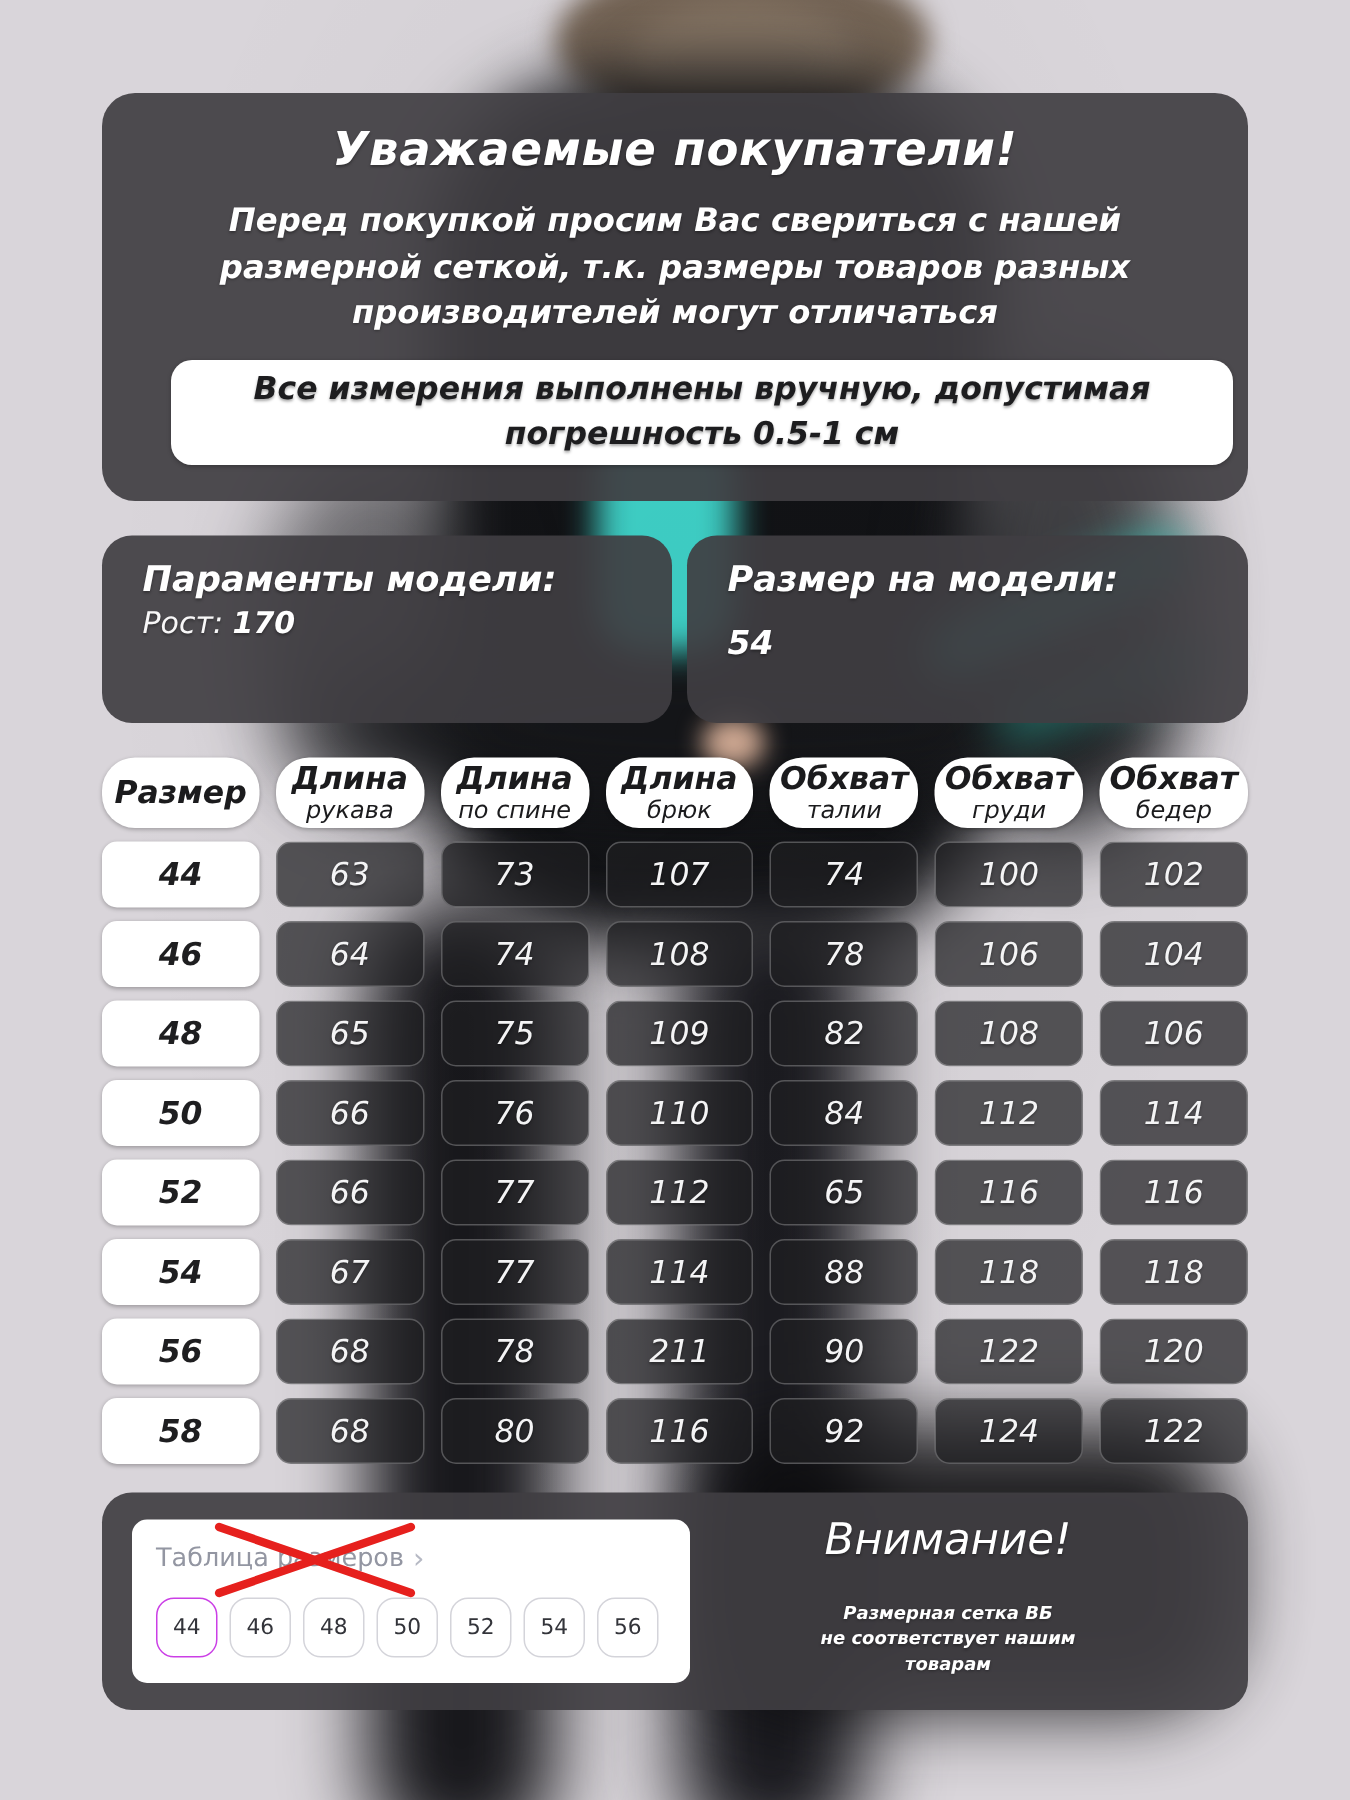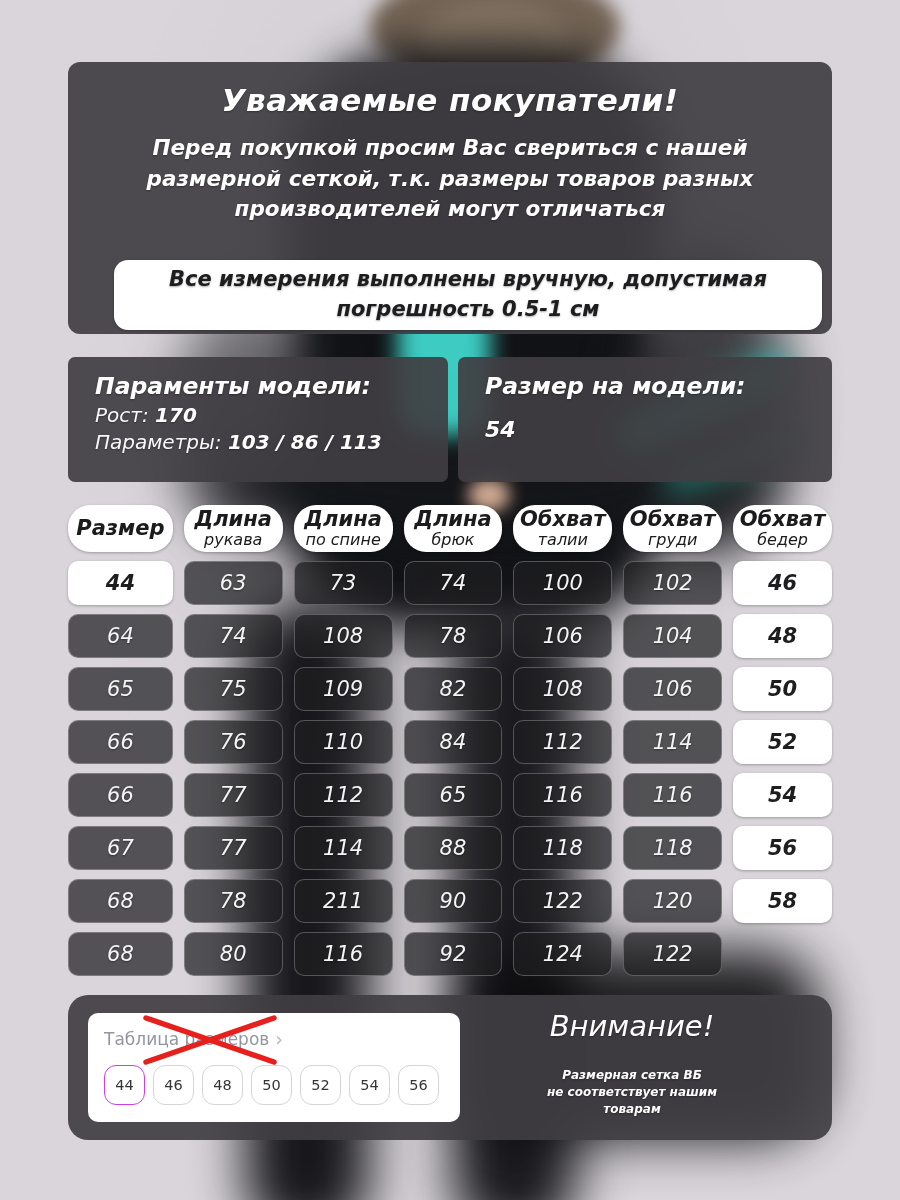--- a/index.html
+++ b/index.html
@@ -20,34 +20,34 @@
   .bg-elbows{left:200px;top:425px;width:580px;height:115px;background:#16171a;filter:blur(28px);}
   .bg-teal-collar{left:398px;top:285px;width:92px;height:150px;border-radius:30px!important;background:#40d5cb;filter:blur(11px);}
   .bg-teal-r1{left:610px;top:385px;width:190px;height:36px;border-radius:20px!important;background:#2fbcae;filter:blur(14px);transform:rotate(-24deg);opacity:.8;}
   .bg-teal-r2{left:660px;top:445px;width:150px;height:28px;border-radius:20px!important;background:#2fae9e;filter:blur(15px);transform:rotate(-20deg);opacity:.6;}
   .bg-hand{left:468px;top:478px;width:42px;height:34px;background:#d7af98;filter:blur(8px);}
   .bg-leg1{left:245px;top:600px;width:125px;height:640px;border-radius:60px!important;background:#17171b;filter:blur(26px);}
   .bg-leg2{left:452px;top:600px;width:125px;height:640px;border-radius:60px!important;background:#1a1a1f;filter:blur(26px);}
   .bg-bag{left:470px;top:950px;width:350px;height:190px;border-radius:60px!important;background:#0c0c0e;filter:blur(26px);opacity:.9;}
 
   
-  .glass{background:rgba(64,62,66,0.92);border-radius:12px;}
+  .glass{background:rgba(64,62,66,0.92);border-radius:22px;}
   .whitebox{background:#ffffff;border-radius:14px;box-shadow:0 1px 3px rgba(0,0,0,0.25);}
   .it{font-style:italic;}
   .white-t{color:#ffffff;text-shadow:0 1px 2px rgba(0,0,0,0.35);}
 
   
   .notice-box{position:absolute;left:68px;top:62px;width:764px;height:272px;text-align:center;}
   .notice-title{margin-top:20px;font-size:31px;font-weight:700;letter-spacing:.5px;}
   .notice-body{margin-top:15px;font-size:21.5px;font-weight:600;line-height:1.42;white-space:pre-line;}
-  .notice-note{position:absolute;left:10px;right:10px;bottom:4px;height:70px;display:flex;align-items:center;justify-content:center;
+  .notice-note{position:absolute;left:10px;right:10px;bottom:24px;height:70px;display:flex;align-items:center;justify-content:center;
     font-size:21px;font-weight:700;color:#1d1d1f;line-height:1.42;white-space:pre-line;margin-left:36px;}
 
   
-  .param-card{position:absolute;top:357px;height:125px;border-radius:7px;padding:15px 0 0 27px;box-sizing:border-box;}
+  .param-card{position:absolute;top:357px;height:125px;border-radius:20px;padding:15px 0 0 27px;box-sizing:border-box;}
   .param-left{left:68px;width:380px;}
   .param-right{left:458px;width:374px;}
   .param-title{font-size:23.5px;font-weight:700;}
   .param-line{font-size:20px;margin-top:3px;}
   .param-left .param-line:first-of-type{margin-top:14px;}
   .param-label{font-weight:400;opacity:.96;}
   .param-value{font-weight:700;}
   .model-size-value{font-size:22px;font-weight:700;margin-top:17px;}
 
   
@@ -106,24 +106,20 @@
     <div class="notice-note whitebox it">Все измерения выполнены вручную, допустимая
 погрешность 0.5-1 см</div>
   </div>
 
   <div class="param-card param-left glass white-t it">
     <div class="param-title">Параменты модели:</div>
     <div class="param-line">
       <span class="param-label">Рост:</span>
       <span class="param-value">170</span>
     </div>
-    <div class="param-line">
-      <span class="param-label">Параметры:</span>
-      <span class="param-value">103 / 86 / 113</span>
-    </div>
   </div>
 
   <div class="param-card param-right glass white-t it">
     <div class="param-title">Размер на модели:</div>
     <div class="model-size-value">54</div>
   </div>
 
   <div class="size-table">
       <div class="th">
         <div class="th1">Размер</div>
@@ -148,20 +144,21 @@
         <div class="th1">Обхват</div>
         <div class="th2">груди</div>
       </div>
       <div class="th">
         <div class="th1">Обхват</div>
         <div class="th2">бедер</div>
       </div>
       <div class="td-label">44</div>
       <div class="td">63</div>
       <div class="td">73</div>
+      <div class="td">107</div>
       <div class="td">74</div>
       <div class="td">100</div>
       <div class="td">102</div>
       <div class="td-label">46</div>
       <div class="td">64</div>
       <div class="td">74</div>
       <div class="td">108</div>
       <div class="td">78</div>
       <div class="td">106</div>
       <div class="td">104</div>

